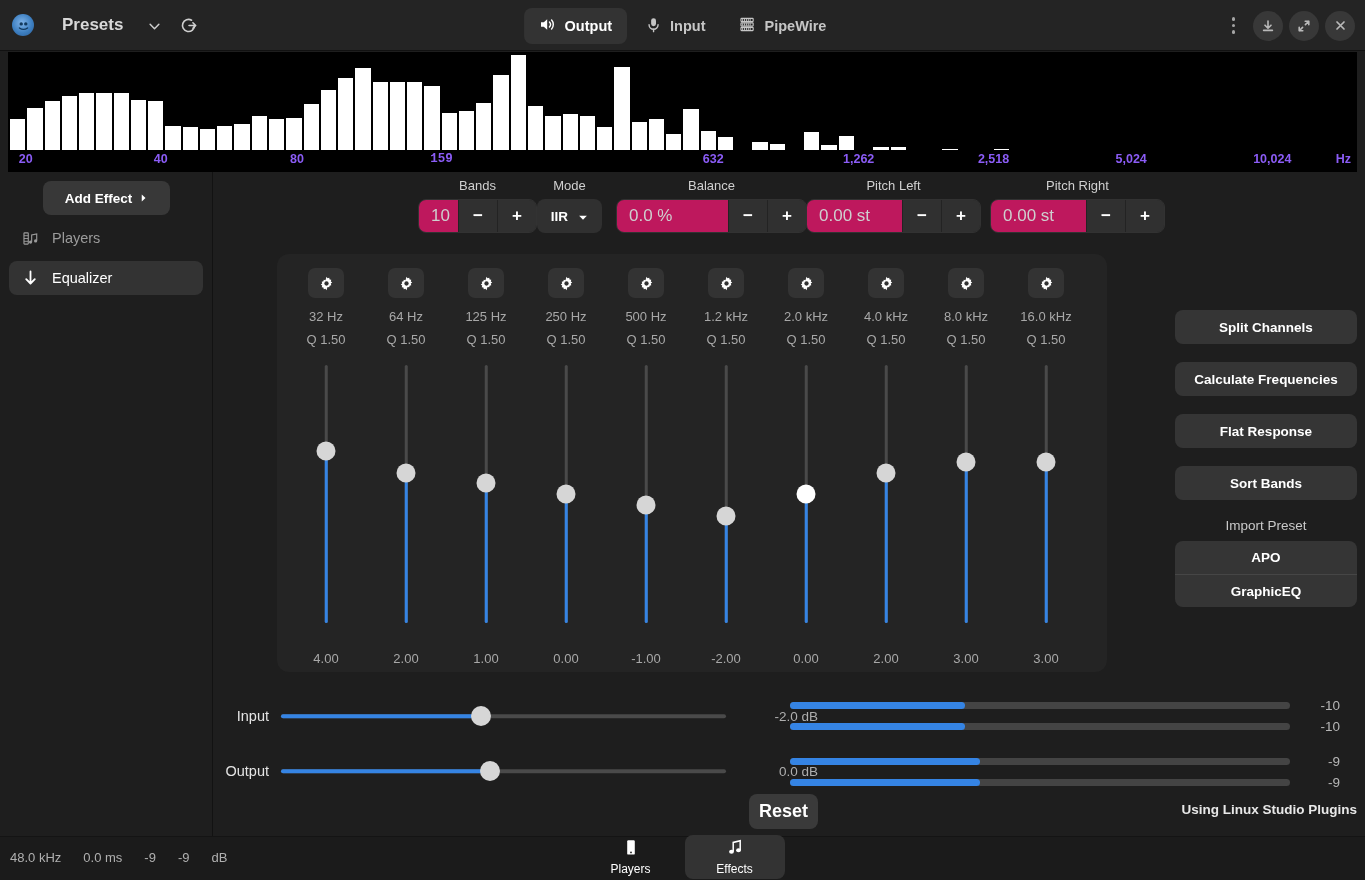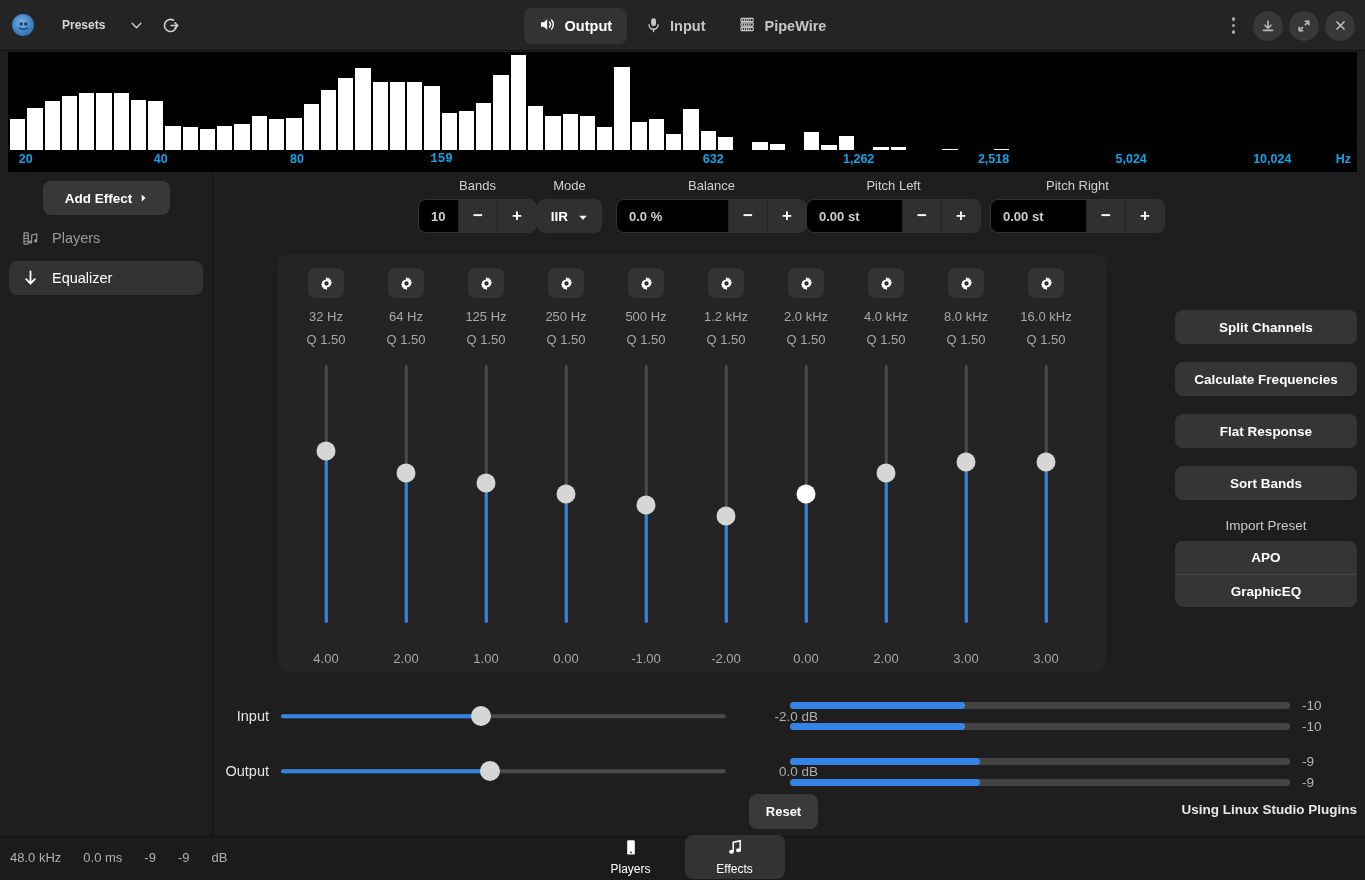--- a/index.html
+++ b/index.html
@@ -23,21 +23,21 @@
   .applogo {
     width: 22px; height: 22px; border-radius: 50%;
     background: radial-gradient(circle at 45% 40%, #7fb3e8 0%, #3d7fc1 55%, #2b5d96 100%);
     display: flex; align-items: center; justify-content: center;
     margin-right: 16px; flex: none;
   }
   .applogo svg { display: block; }
   .presets-btn {
     display: flex; align-items: center; gap: 26px;
     padding: 6px 10px; border-radius: 7px; cursor: pointer;
-    font-size: 12px; font-weight: 700; color: #d8d8d8;
+    font-size: 17px; font-weight: 700; color: #d8d8d8;
   }
   .icon-btn {
     width: 34px; height: 34px; border-radius: 7px; cursor: pointer;
     display: flex; align-items: center; justify-content: center;
   }
   .hb-center {
     position: absolute; left: 50%; top: 8px; transform: translateX(-50%);
     display: flex; align-items: center; gap: 4px;
   }
   .tab {
@@ -65,21 +65,21 @@
   }
   #bars { position: absolute; left: 0; bottom: 0; width: 100%; height: 100%;
           display: flex; align-items: flex-end; gap: 2px; padding: 0 2px; }
   #bars span { flex: 1 1 0; background: #ffffff; display: block; }
   #spec-axis {
     position: absolute; left: 8px; top: 150px; width: 1349px; height: 22px;
     background: #000;
   }
   #spec-axis .tick {
     position: absolute; top: 2px; font-size: 12.5px; font-weight: 700;
-    color: #0ea5e9; font-family: "Liberation Sans", sans-serif;
+    color: #8b5cf6; font-family: "Liberation Sans", sans-serif;
   }
 
   
   #sidebar {
     position: absolute; left: 0; top: 172px; width: 213px; height: 664px;
     background: #1e1e1e; border-right: 1px solid #121212;
   }
   #add-effect {
     margin: 9px auto 0; width: 127px; height: 34px;
     background: #383838; border-radius: 8px; cursor: pointer;
@@ -103,21 +103,21 @@
   .ctl-label {
     font-size: 13px; color: #d0d0d0; text-align: center;
     margin-bottom: 6px; font-weight: 400;
   }
   .spinrow {
     display: flex; height: 34px; background: #2a2a2a; border-radius: 8px;
     overflow: hidden; border: 1px solid #323232;
   }
   .spin-val {
     display: flex; align-items: center; padding: 0 12px;
-    font-size: 13px; color: #cfcfcf; background: #000000; font-weight: bold;
+    font-size: 17px; color: #cfcfcf; background: #be185d;
   }
   .spin-btn {
     width: 39px; display: flex; align-items: center; justify-content: center;
     cursor: pointer; background: #303030; border-left: 1px solid #232323;
     font-size: 17px; color: #ffffff; font-weight: 700;
   }
   .dropdown {
     display: flex; align-items: center; justify-content: center; gap: 10px;
     height: 34px; padding: 0 13px; background: #303030; border-radius: 8px;
     cursor: pointer; font-size: 13.5px; font-weight: 700; color: #ffffff;
@@ -184,28 +184,28 @@
   }
   .hhandle {
     position: absolute; top: 50%; transform: translate(-50%, -50%);
     width: 20px; height: 20px; border-radius: 50%; background: #d6d6d6; cursor: pointer;
   }
   .iodb { width: 80px; text-align: right; font-size: 13.5px; color: #aeaeae; margin-left: 12px; }
   .meterblock { position: absolute; }
   .meterline { display: flex; align-items: center; margin-bottom: 6px; }
   .meter { position: relative; width: 500px; height: 7px; background: #444444; border-radius: 4px; }
   .meter > i { position: absolute; left: 0; top: 0; height: 7px; background: #3584e4; border-radius: 4px; display: block; }
-  .meterval { width: 38px; font-size: 13.5px; color: #b6b6b6; margin-left: 12px; }
+  .meterval { width: 38px; text-align: right; font-size: 13.5px; color: #b6b6b6; margin-left: 12px; }
 
   
   #reset-btn {
     position: absolute; left: 536px; top: 622px; width: 69px; height: 35px;
     background: #3a3a3a; border-radius: 8px; cursor: pointer;
     display: flex; align-items: center; justify-content: center;
-    font-size: 13px; font-weight: 700; color: #ffffff;
+    font-size: 18px; font-weight: 700; color: #ffffff;
   }
   #plugin-note {
     position: absolute; right: 8px; top: 630px;
     font-size: 13.5px; font-weight: 700; color: #e8e8e8;
   }
 
   
   #bottombar {
     position: absolute; left: 0; top: 836px; width: 1365px; height: 44px;
     background: #1b1b1b; border-top: 1px solid #141414;

